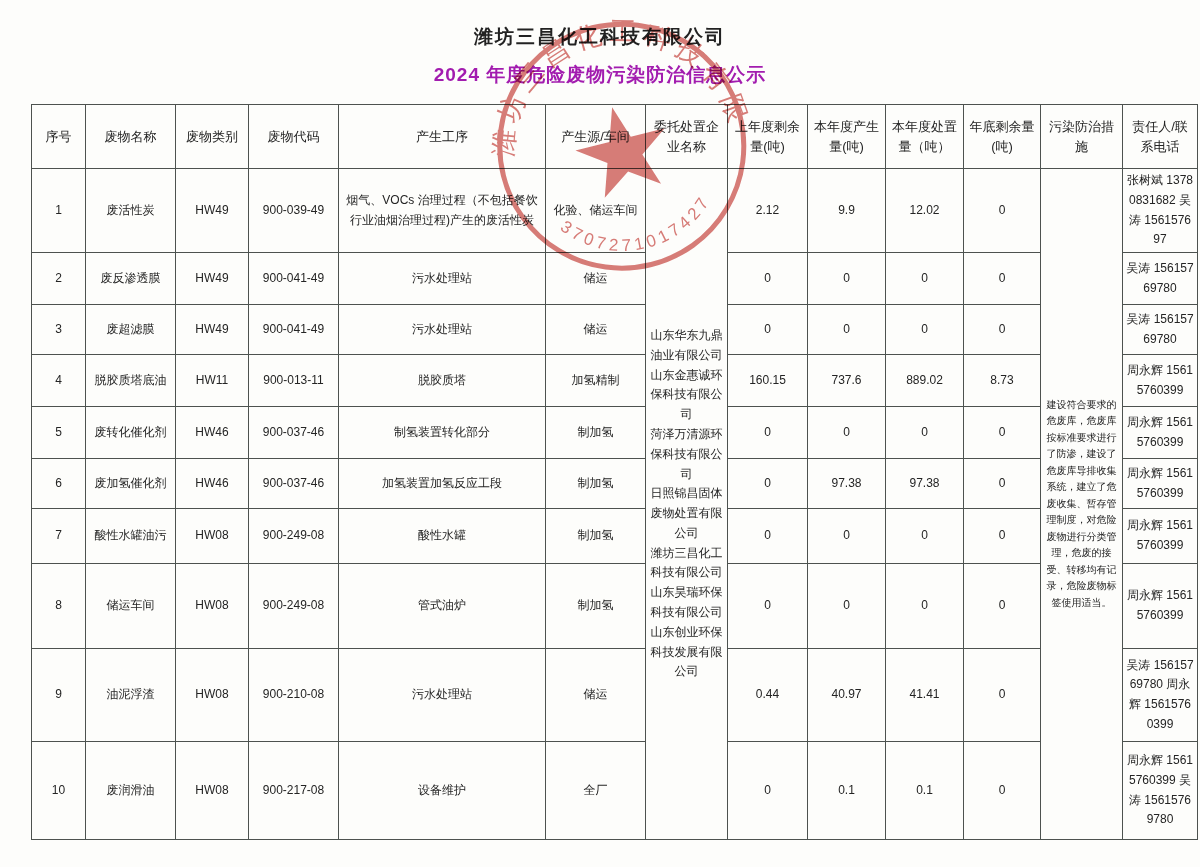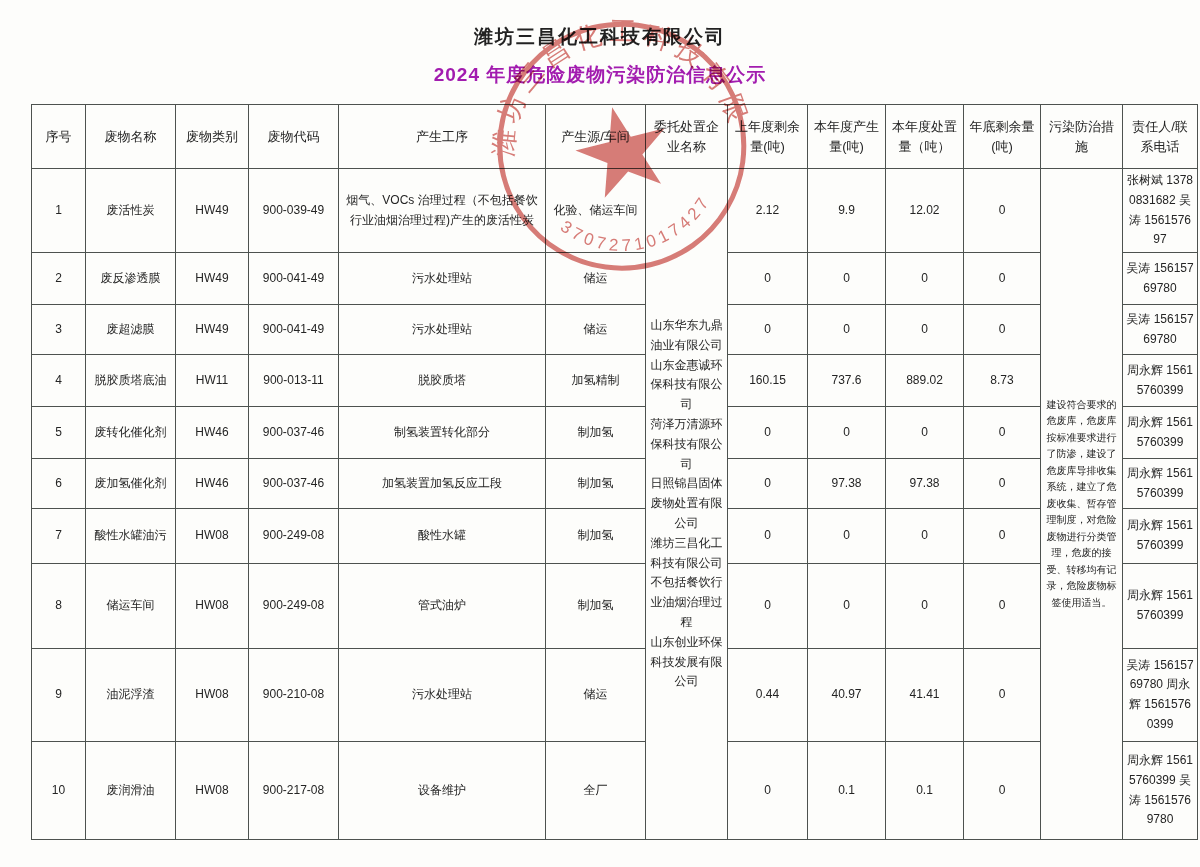--- a/index.html
+++ b/index.html
@@ -81,21 +81,21 @@
     <td>HW49</td>
     <td>900-039-49</td>
     <td class="process">烟气、VOCs 治理过程（不包括餐饮行业油烟治理过程)产生的废活性炭</td>
     <td>化验、储运车间</td>
     <td class="companies" rowspan="10">
       <div>山东华东九鼎油业有限公司</div>
       <div>山东金惠诚环保科技有限公司</div>
       <div>菏泽万清源环保科技有限公司</div>
       <div>日照锦昌固体废物处置有限公司</div>
       <div>潍坊三昌化工科技有限公司</div>
-      <div>不包括餐饮行业油烟治理过程</div>
+      <div>山东昊瑞环保科技有限公司</div>
       <div>山东创业环保科技发展有限公司</div>
     </td>
     <td>2.12</td>
     <td>9.9</td>
     <td>12.02</td>
     <td>0</td>
     <td class="measures" rowspan="10">建设符合要求的危废库，危废库按标准要求进行了防渗，建设了危废库导排收集系统，建立了危废收集、暂存管理制度，对危险废物进行分类管理，危废的接受、转移均有记录，危险废物标签使用适当。</td>
     <td class="contact">张树斌 13780831682 吴涛 156157697</td>
   </tr>
 

